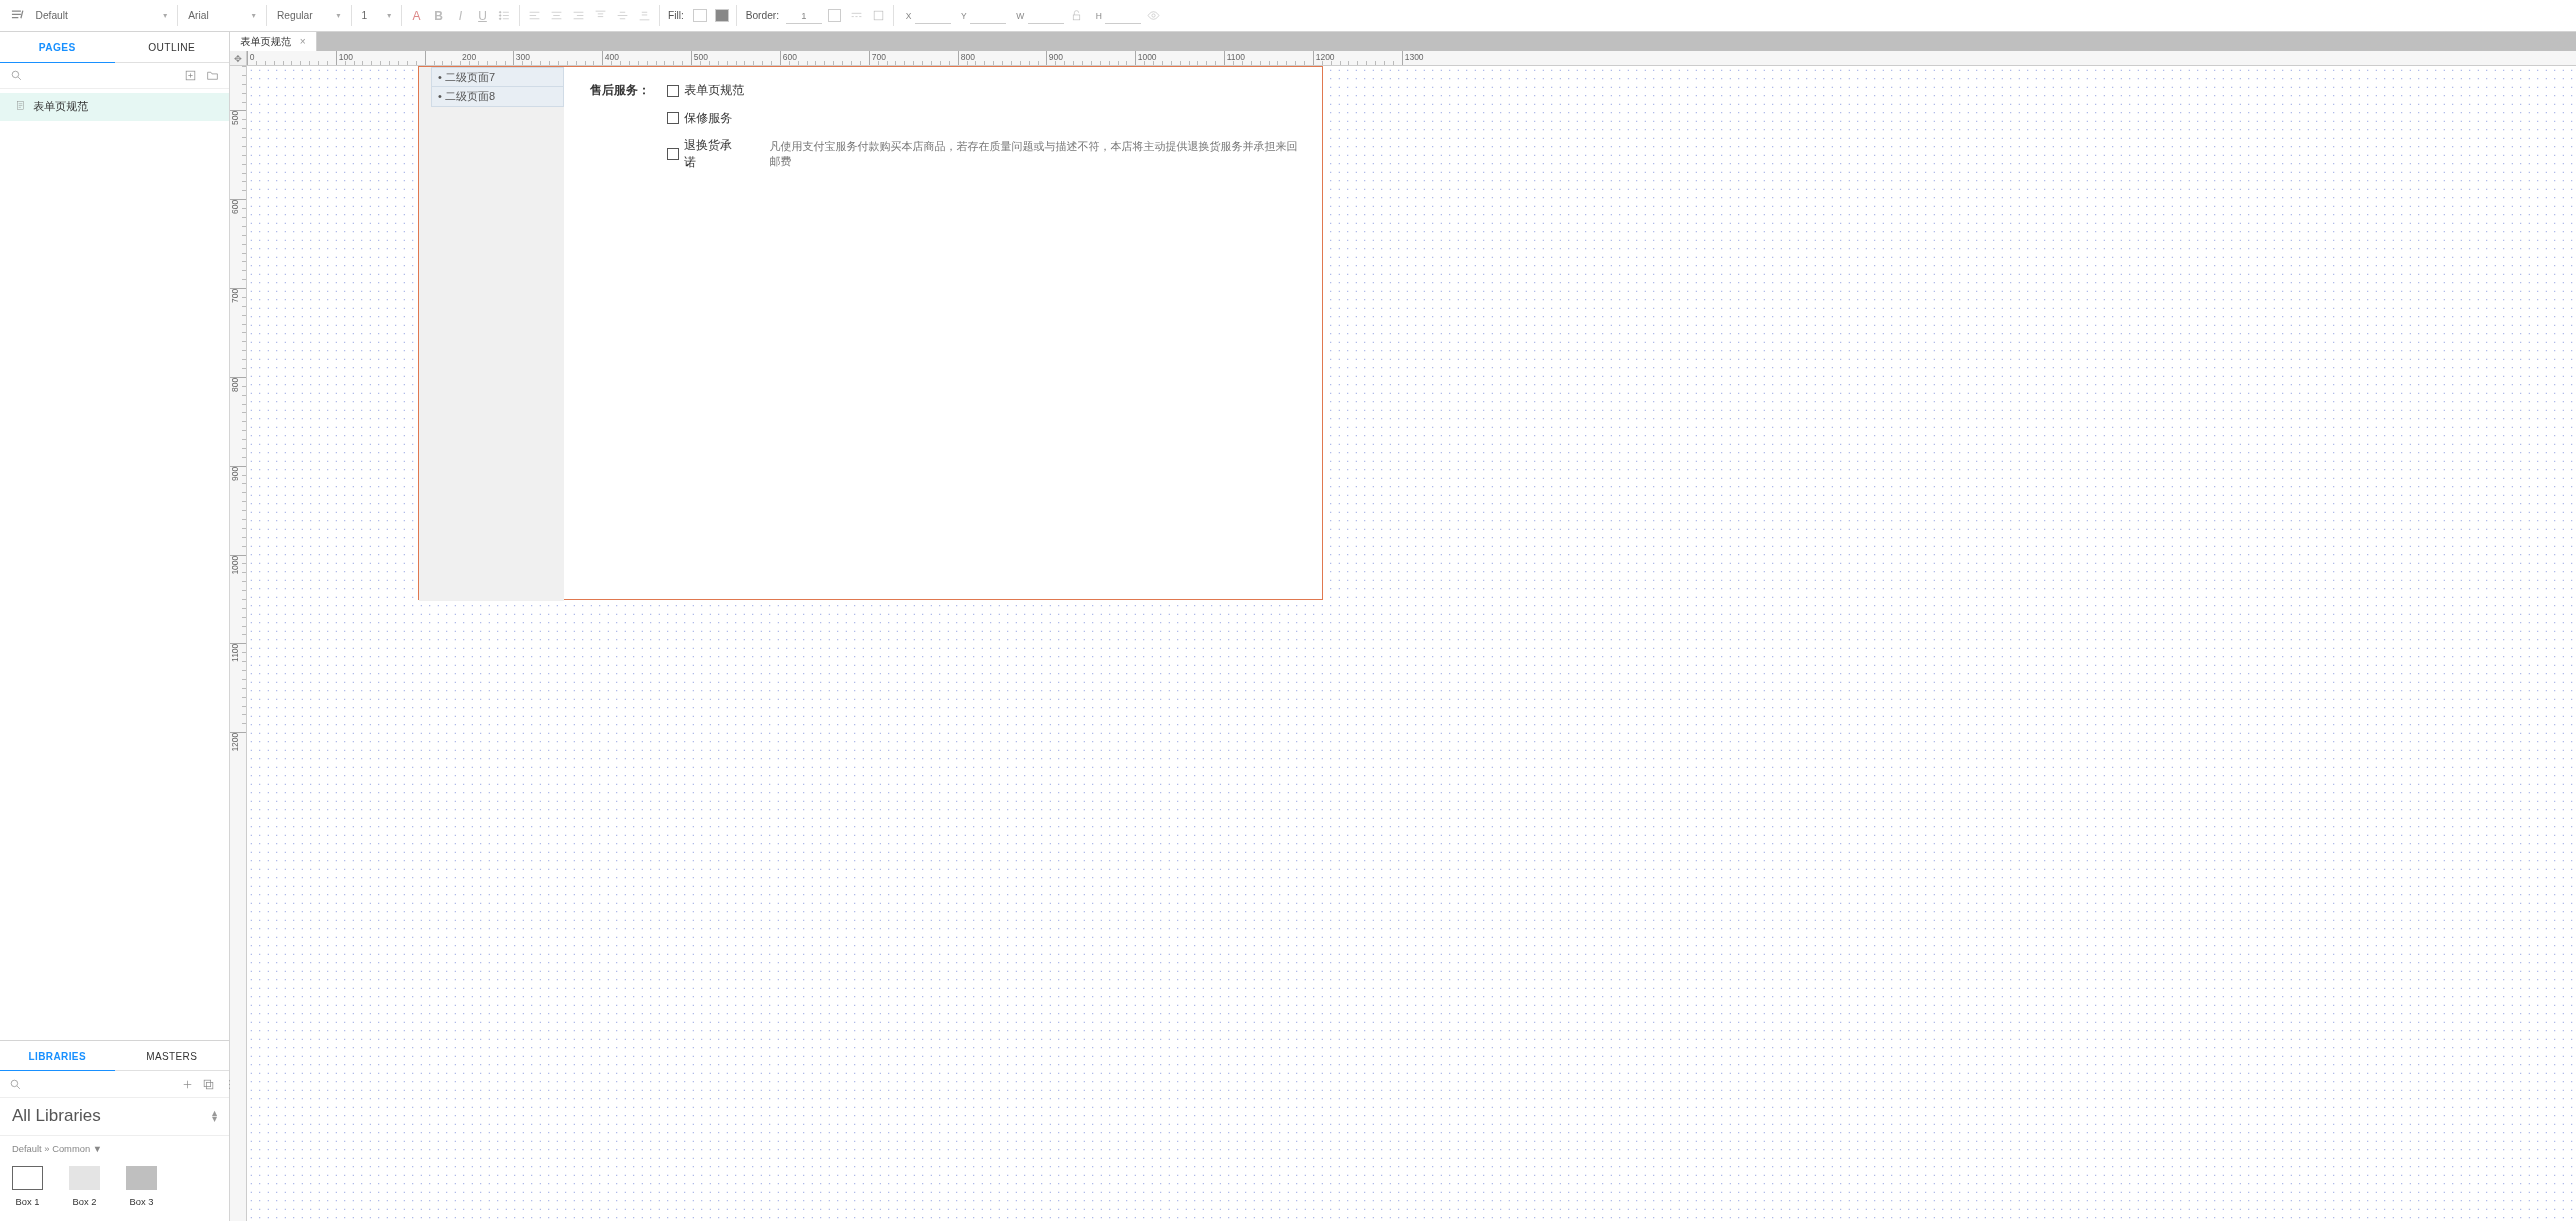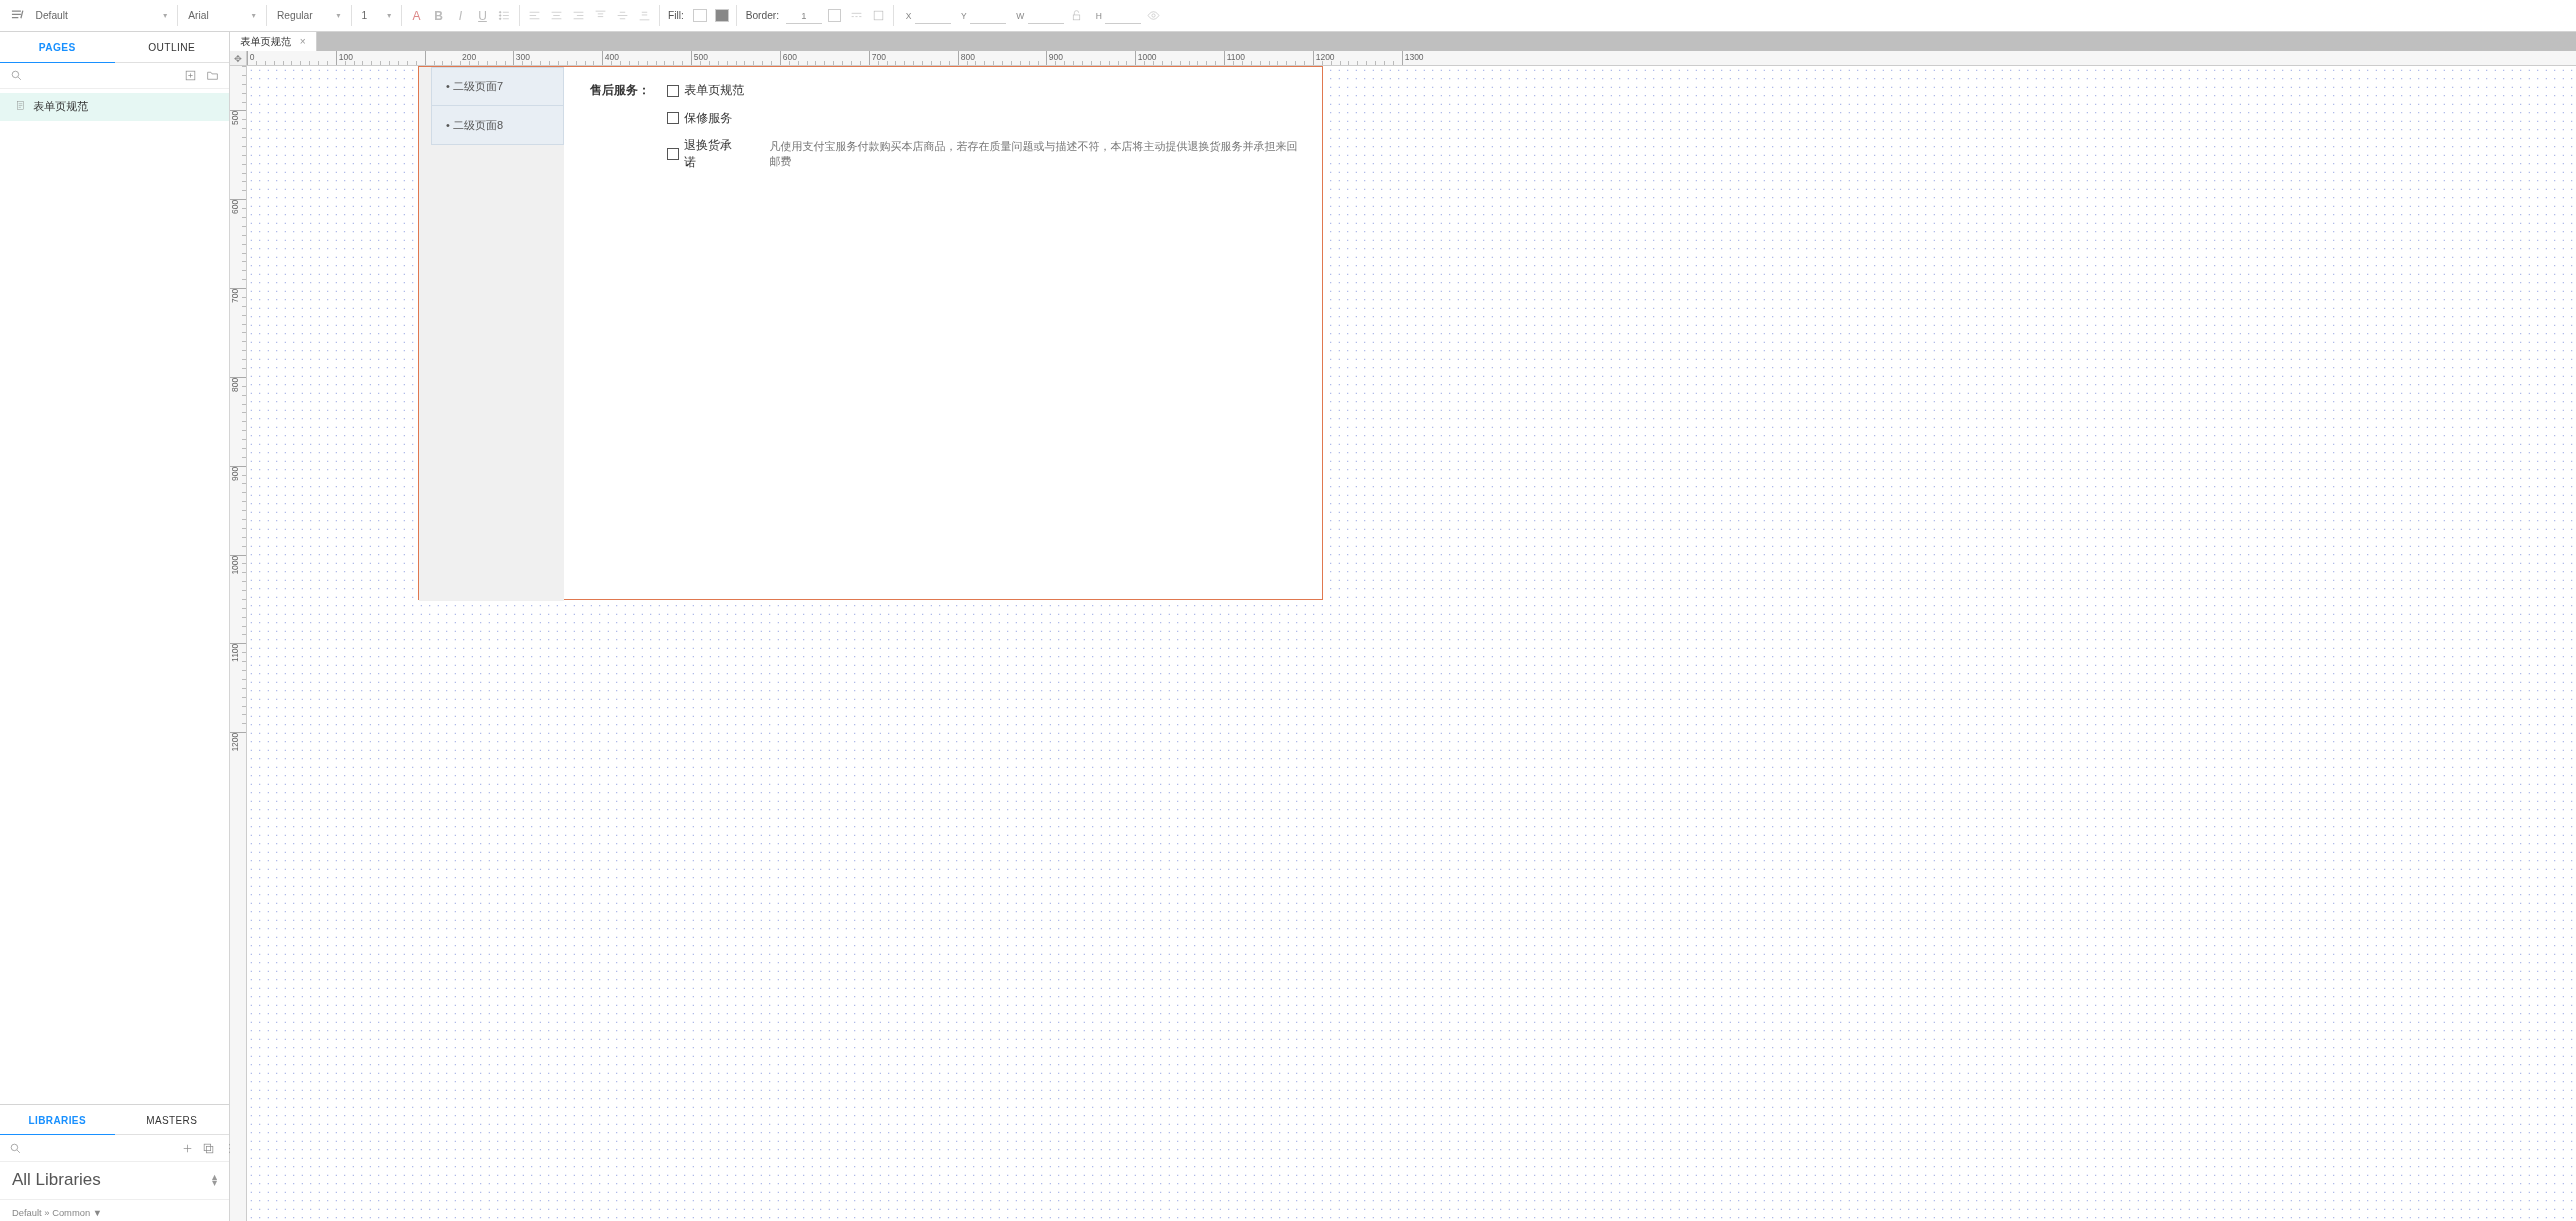--- a/index.html
+++ b/index.html
@@ -76,21 +76,21 @@
 
 .canvas { position: absolute; left: 17px; top: 34px; right: 0; bottom: 0; overflow: hidden; 
   background-color: #fff;
   background-image: radial-gradient(circle, #6b7fd7 0.9px, transparent 0.9px);
   background-size: 8.5px 8.5px;
   background-position: 0 0;
 }
 .artboard { position: absolute; left: 171px; top: 0; width: 905px; height: 534px; background: #fff; border: 0.9px solid #e0784f; }
 .art-left-bg { position: absolute; left: 0; top: 0; width: 145px; height: 534px; background: #f0f0f0; }
 .nav-block { position: absolute; left: 12px; top: 0; width: 133px; }
-.nav-item { height: 39px; display: flex; align-items: center; padding-left: 14px; border: 0.9px solid #d0dbe6; border-top: none; background: #e8eef4; font-size: 11px; color: #555; }
+.nav-item { height: 20px; display: flex; align-items: center; padding-left: 6px; border: 0.9px solid #d0dbe6; border-top: none; background: #e8eef4; font-size: 11px; color: #555; }
 .nav-item:first-child { border-top: 0.9px solid #d0dbe6; }
 .art-main { position: absolute; left: 171px; top: 15.4px; right: 17px; }
 .form-row { display: flex; align-items: flex-start; margin-bottom: 10.2px; }
 .form-label { width: 79px; font-size: 12px; color: #333; font-weight: 600; }
 .chk-col { display: flex; flex-direction: column; gap: 10.2px; }
 .chk-line { display: flex; align-items: center; gap: 5.1px; font-size: 12px; color: #333; }
 .chk-box { width: 12px; height: 12px; border: 1.3px solid #555; display: inline-block; }
 .chk-desc { margin-left: 22px; font-size: 11px; color: #777; }
 </style>
 </head>
@@ -287,20 +287,34 @@
                 <circle cx="12" cy="12" r="1.5" fill="#888"></circle>
                 <circle cx="12" cy="19" r="1.5" fill="#888"></circle>
               </svg>
             </span>
         </div>
         <div class="lib-title-row">
           <span class="lib-title">All Libraries</span>
           <span class="updown">▴<br>▾</span>
         </div>
         <div class="lib-path">Default » Common ▼</div>
+        <div class="lib-items" id="lib-items">
+            <div class="lib-item">
+              <div class="box-shape box1"></div>
+              <span>Box 1</span>
+            </div>
+            <div class="lib-item">
+              <div class="box-shape box2"></div>
+              <span>Box 2</span>
+            </div>
+            <div class="lib-item">
+              <div class="box-shape box3"></div>
+              <span>Box 3</span>
+            </div>
+          </div>
       </div>
     </div>
 
     <div class="canvas-wrap">
       <div class="doc-tabs">
         <div class="doc-tab">
           <span>表单页规范</span>
           <span class="close">×</span>
         </div>
       </div>

